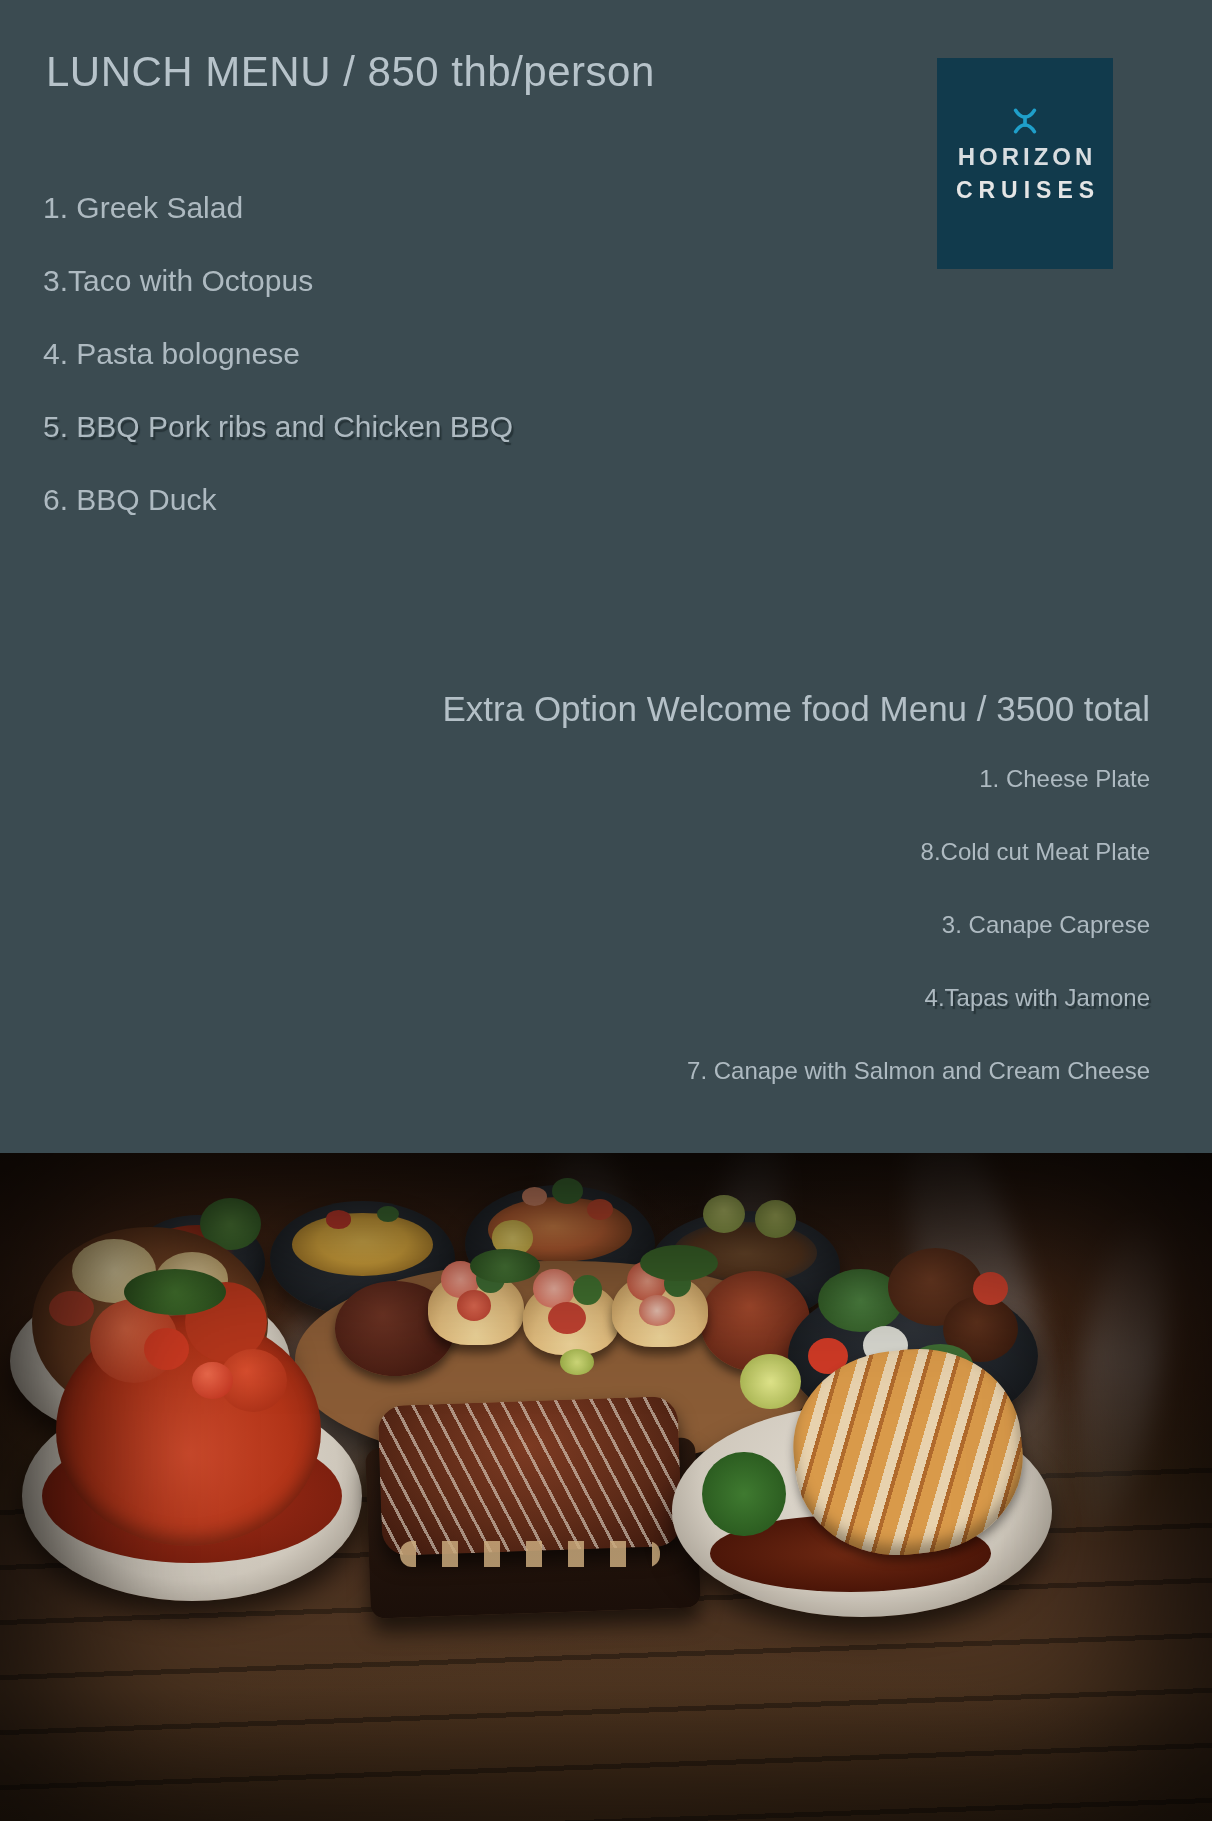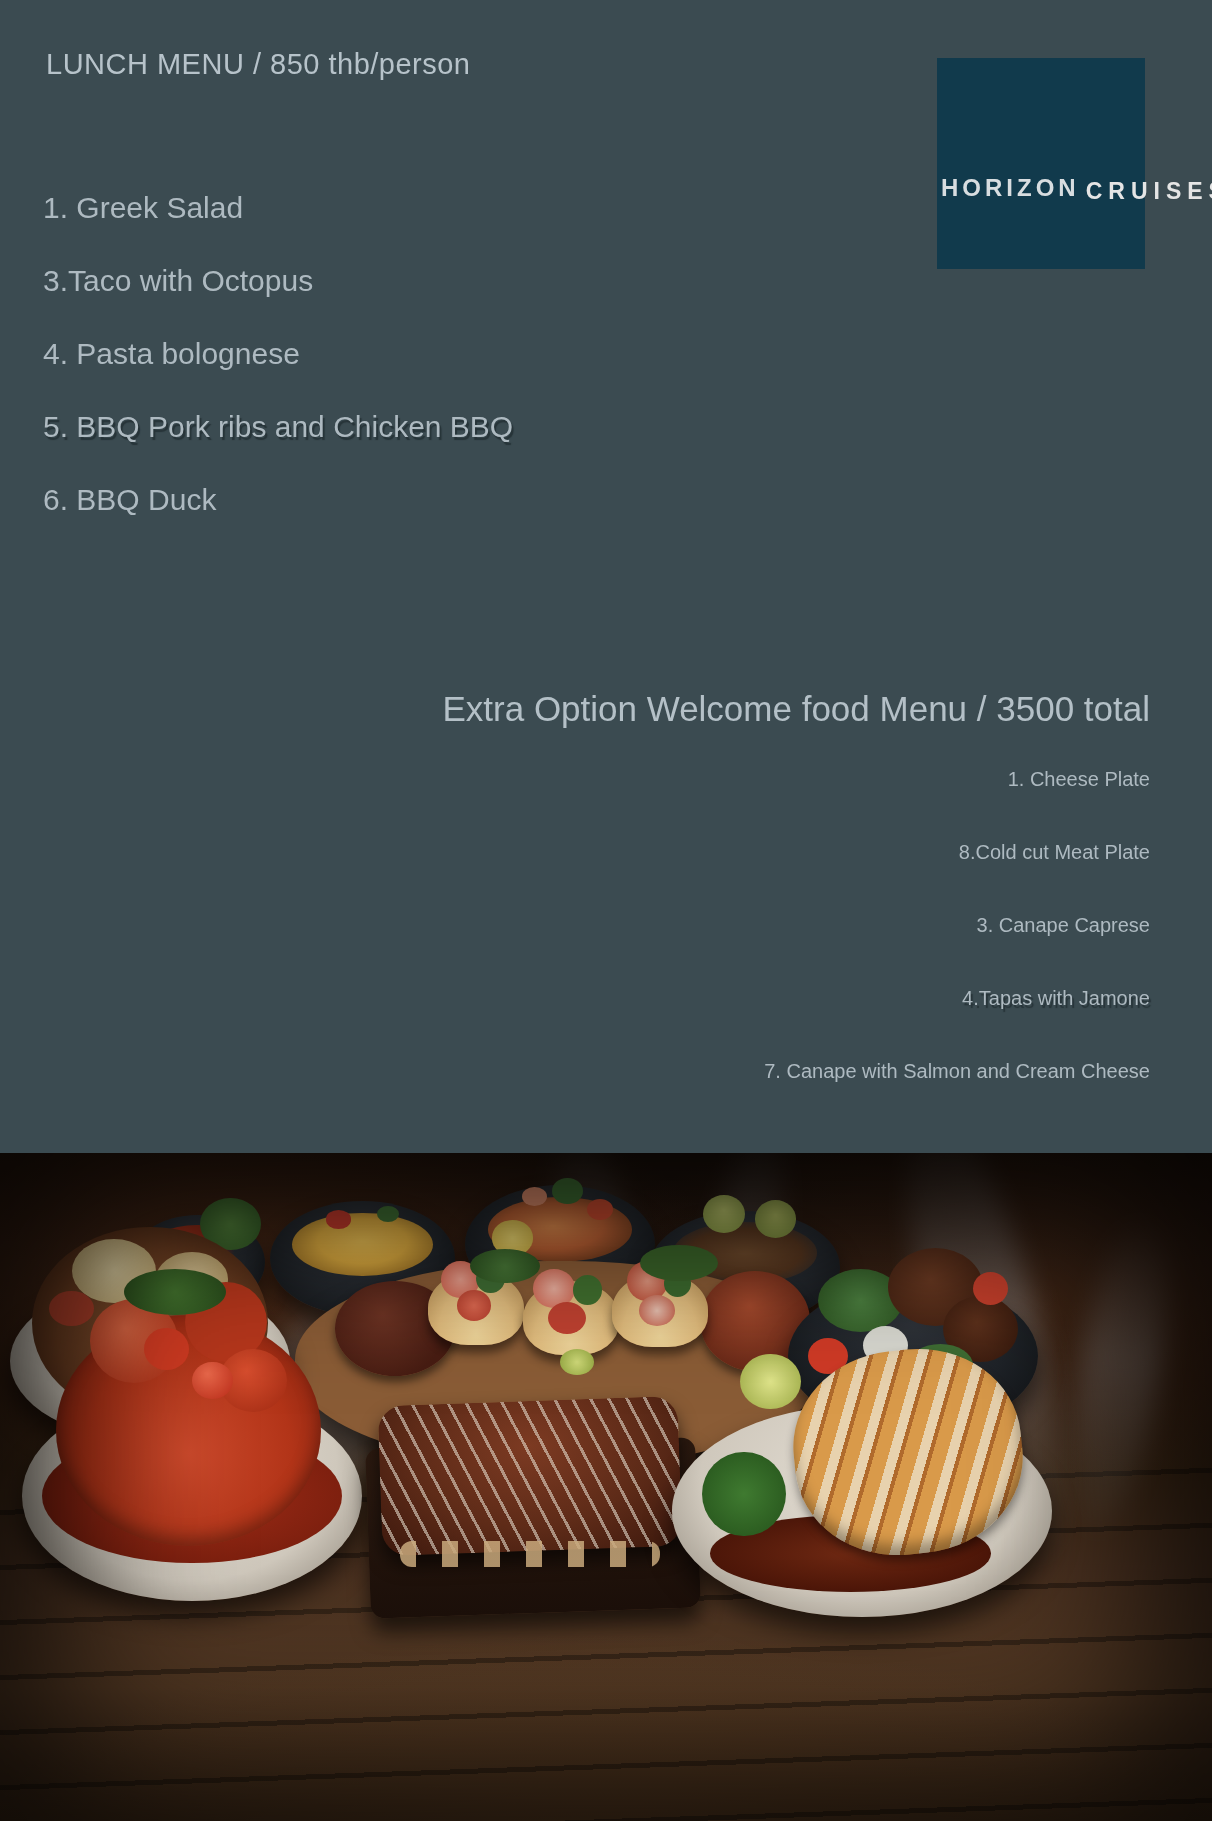--- a/index.html
+++ b/index.html
@@ -7,27 +7,27 @@
     position:relative;
     width:1212px;height:1821px;
     background:#3b4b51;
     overflow:hidden;
     font-family:"Liberation Sans", sans-serif;
     color:#b2bec5;
   }
   
   .title{
     position:absolute;left:46px;top:48px;
-    font-size:29px;letter-spacing:0.5px;color:#b7c3ca;
+    font-size:42px;letter-spacing:0.5px;color:#b7c3ca;
   }
   
   .logo{
-    position:absolute;left:937px;top:58px;width:208px;height:211px;
+    position:absolute;left:937px;top:58px;width:176px;height:211px;
     background:#113a4c;
-    display:flex;flex-direction:row;align-items:center;
+    display:flex;flex-direction:column;align-items:center;
     box-sizing:border-box;padding-top:49px;
   }
   .logo svg{display:block;margin-bottom:8px;}
   .logo-line1{
     font-size:24px;font-weight:bold;letter-spacing:4px;
     color:#d8dde0;margin-left:4px;
   }
   .logo-line2{
     font-size:23px;font-weight:bold;letter-spacing:6px;
     color:#e5e5e5;margin-top:6px;margin-left:6px;
@@ -44,21 +44,21 @@
   
   .extra-heading{
     position:absolute;right:62px;top:689px;
     font-size:35px;color:#b4c0c7;white-space:nowrap;
   }
   .extra-list{
     position:absolute;right:62px;top:761px;margin:0;padding:0;list-style:none;
     text-align:right;
   }
   .extra-list li{
-    font-size:20px;line-height:36px;margin-bottom:37px;color:#aebac1;
+    font-size:24px;line-height:36px;margin-bottom:37px;color:#aebac1;
     white-space:nowrap;
   }
   .extra-list li.shadowed{ text-shadow:2px 3px 1px rgba(22,32,36,0.55); }
   
   .photo{
     position:absolute;left:0;top:1153px;width:1212px;height:668px;
     background:
       radial-gradient(90% 60% at 50% 108%, rgba(122,82,46,0.50), rgba(0,0,0,0) 60%),
       radial-gradient(60% 45% at 18% 18%, rgba(141,74,35,0.35), rgba(0,0,0,0) 70%),
       radial-gradient(55% 40% at 84% 22%, rgba(120,66,32,0.30), rgba(0,0,0,0) 70%),

